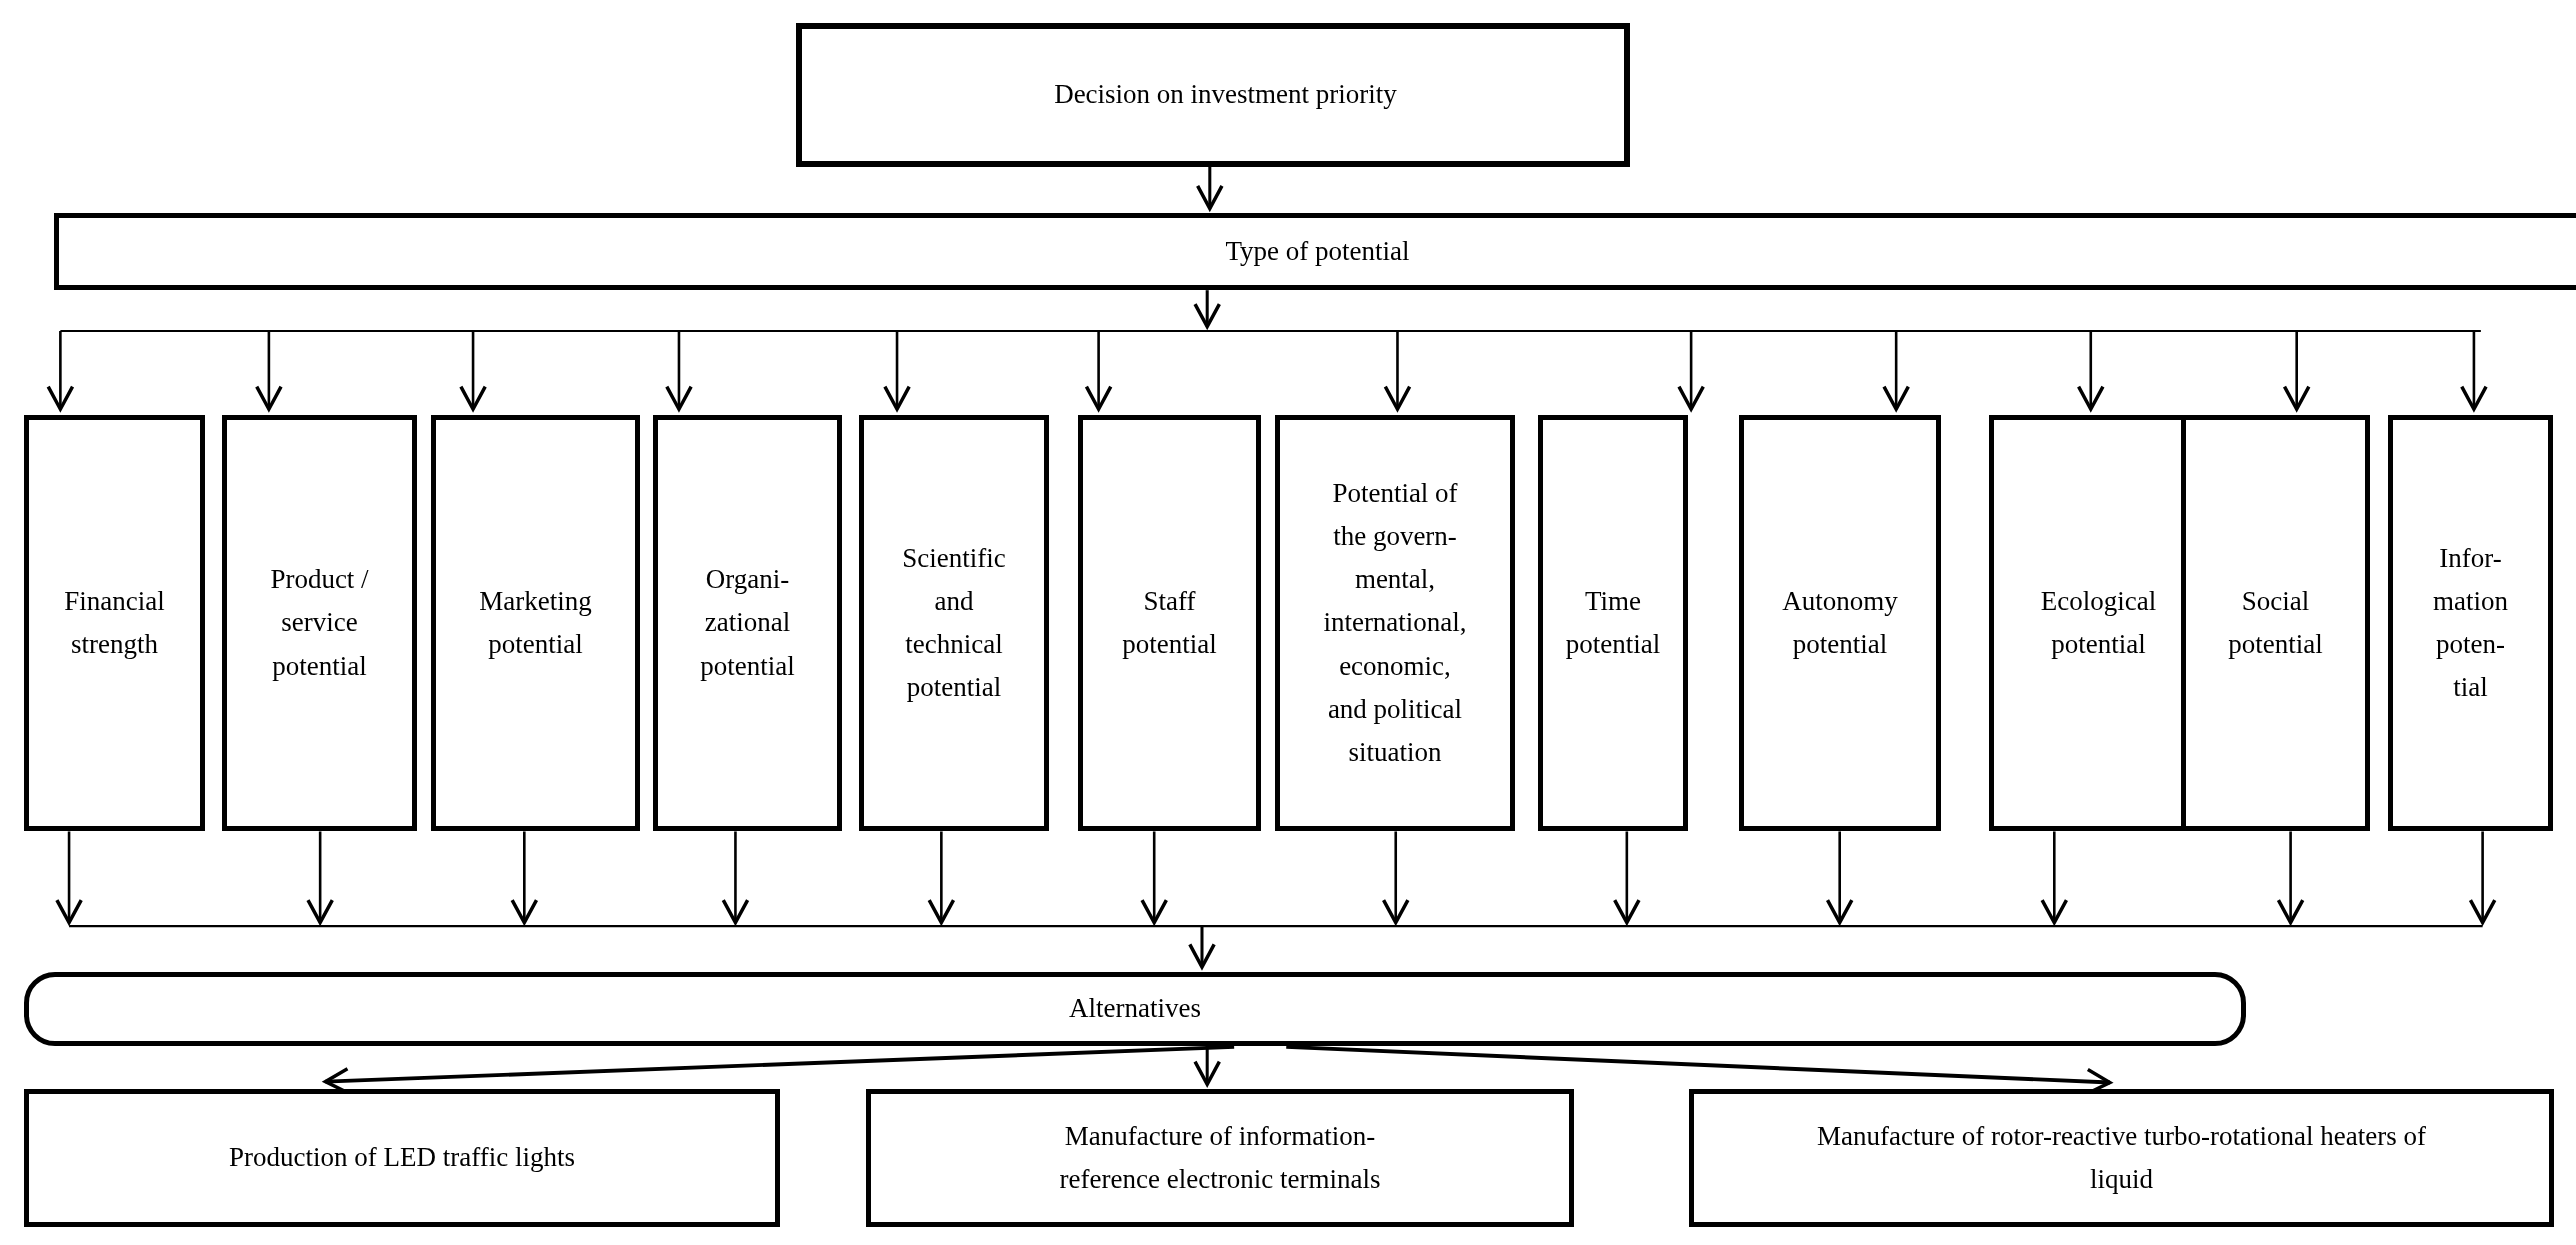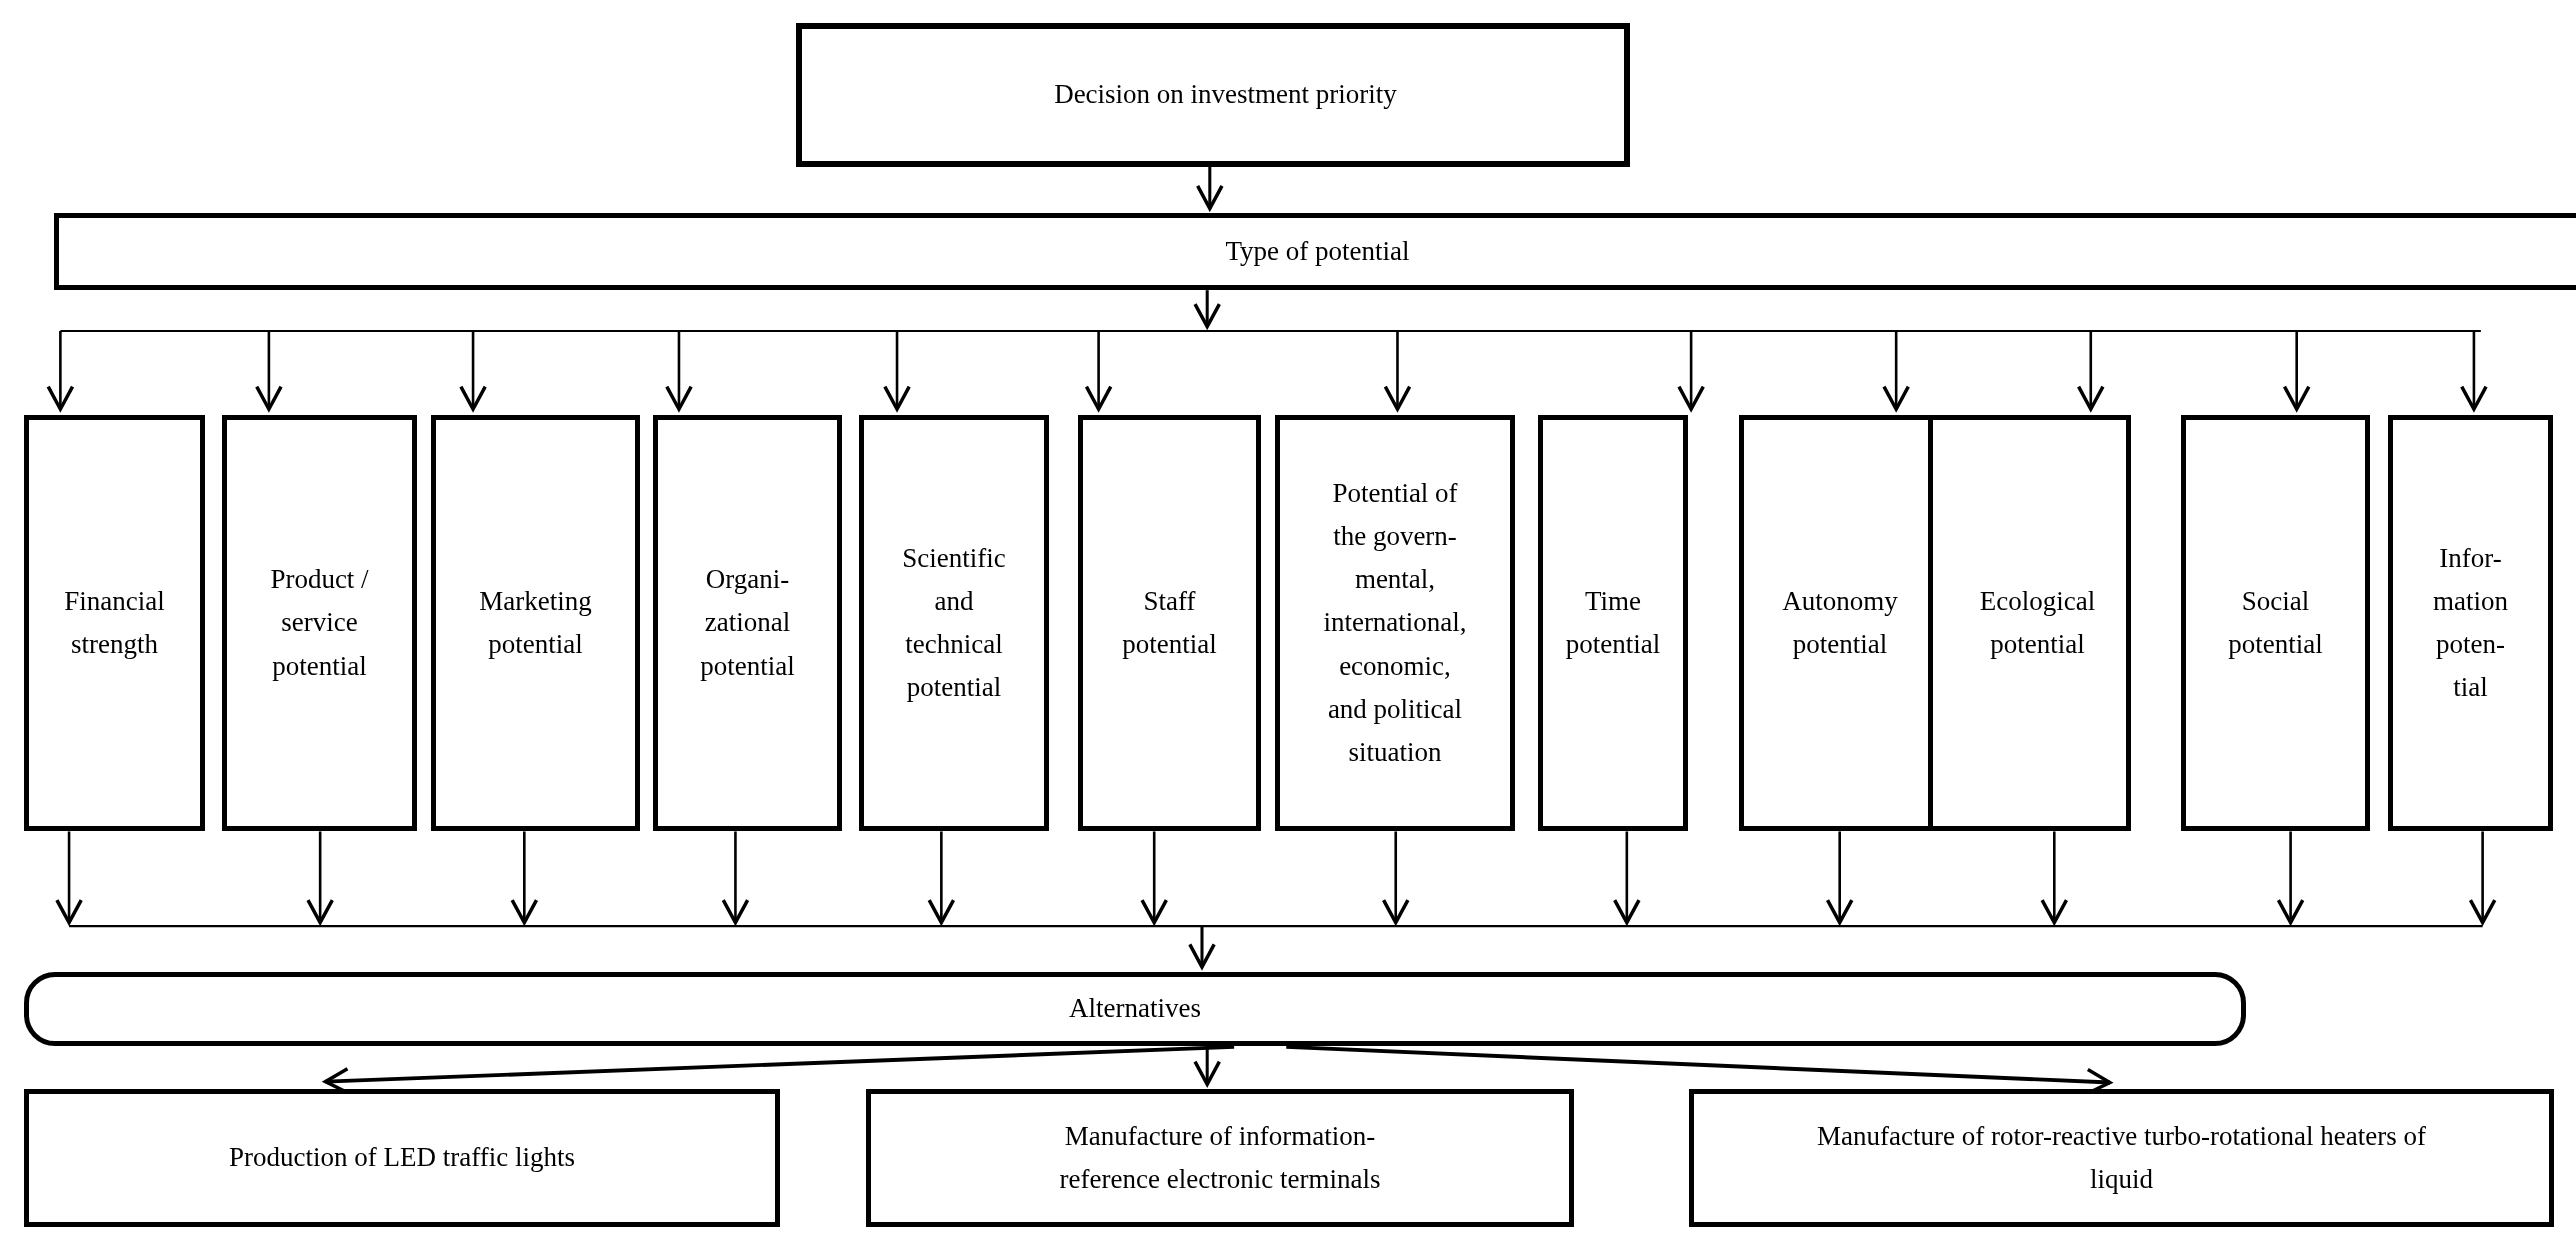--- a/index.html
+++ b/index.html
@@ -146,21 +146,21 @@
 situation</span>
   </div>
   <div class="box" style="left:1538px; top:415px; width:150px; height:416px;">
     <span class="label">Time
 potential</span>
   </div>
   <div class="box" style="left:1739px; top:415px; width:202px; height:416px;">
     <span class="label">Autonomy
 potential</span>
   </div>
-  <div class="box" style="left:1928px; top:415px; width:203px; height:416px;padding-left:16px;">
+  <div class="box" style="left:1989px; top:415px; width:203px; height:416px;padding-left:16px;">
     <span class="label">Ecological
 potential</span>
   </div>
   <div class="box" style="left:2181px; top:415px; width:189px; height:416px;">
     <span class="label">Social
 potential</span>
   </div>
   <div class="box" style="left:2388px; top:415px; width:165px; height:416px;">
     <span class="label">Infor-
 mation

